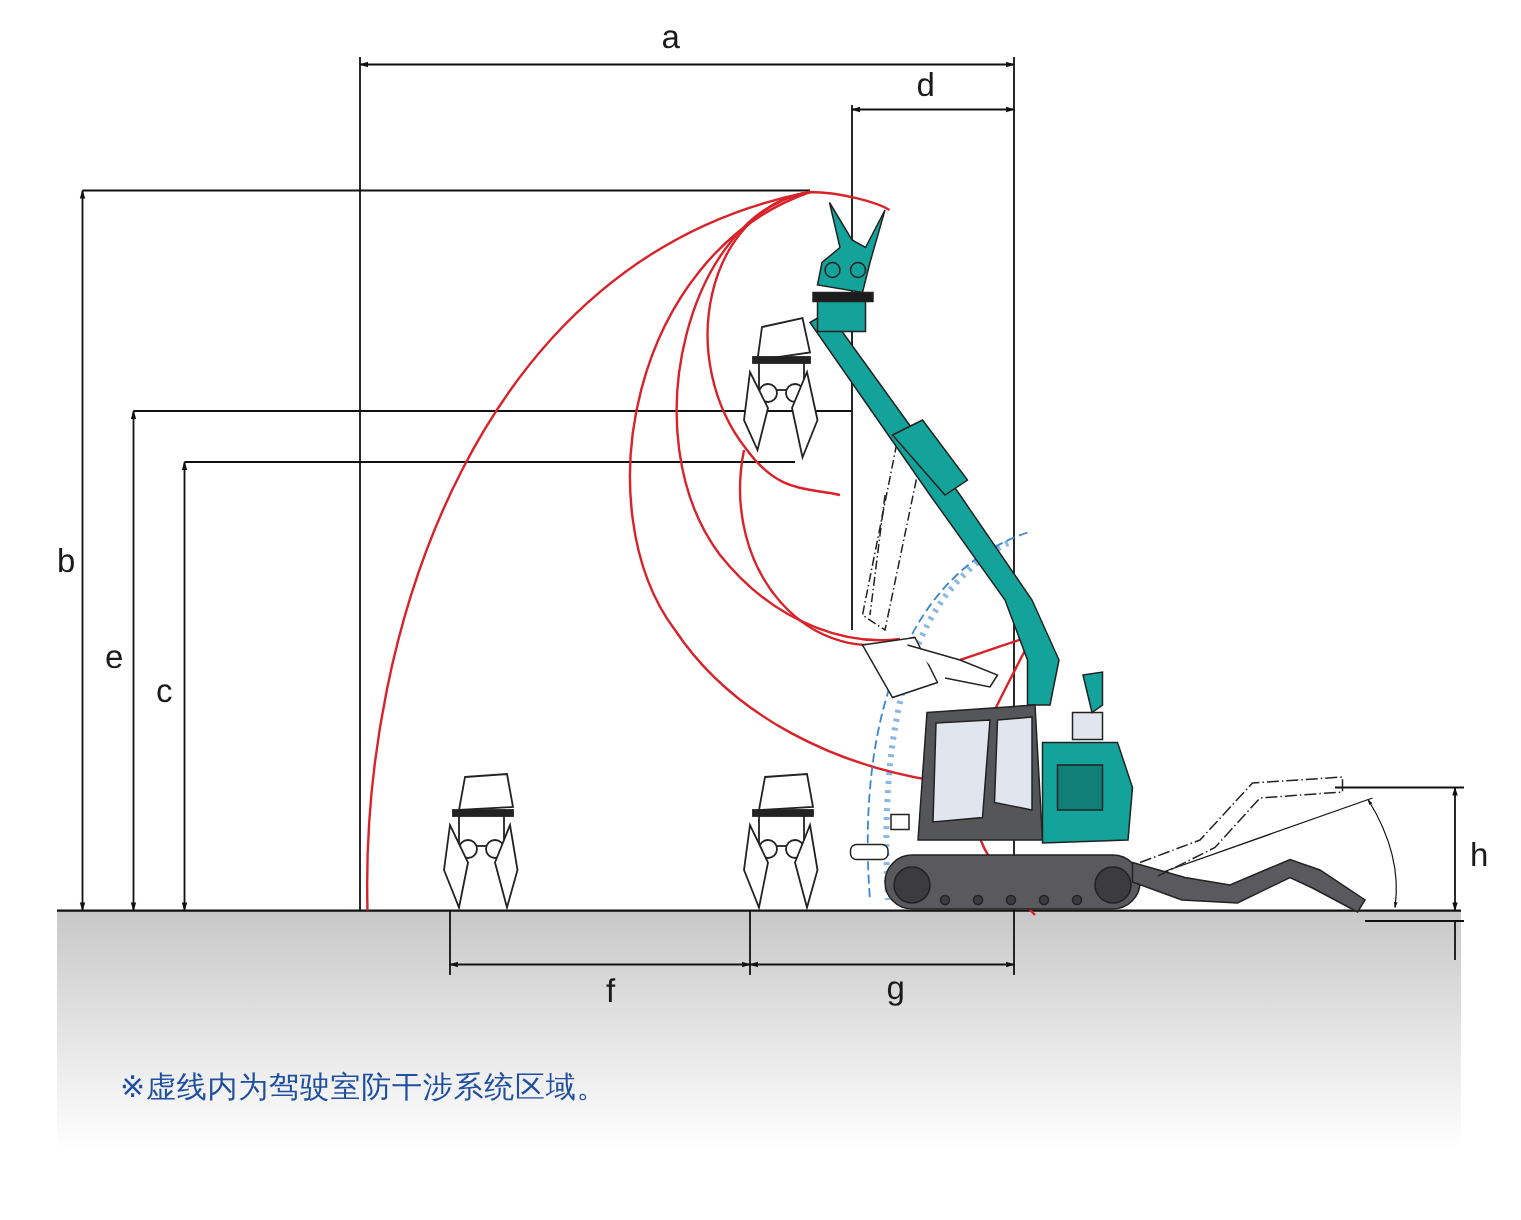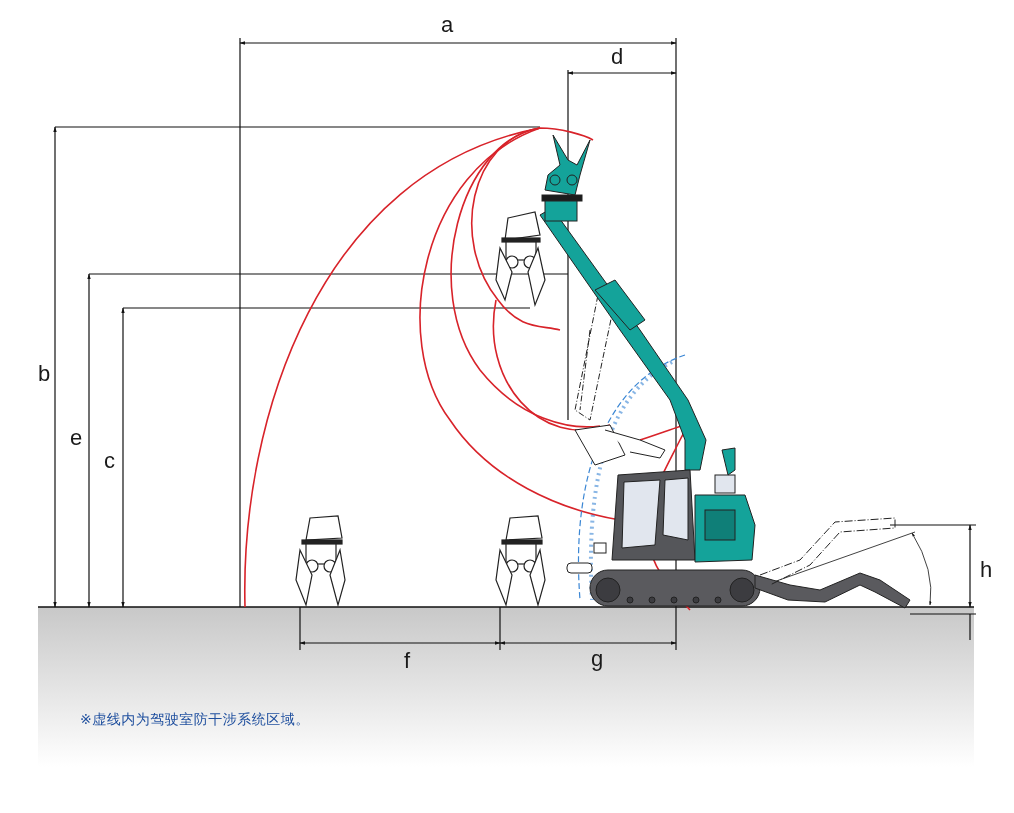--- a/index.html
+++ b/index.html
@@ -1,19 +1,19 @@
 <!DOCTYPE html>
 <html><head>
 <meta charset="utf-8">
 <style>
   html, body { margin: 0; padding: 0; background: #ffffff; }
   body { width: 1014px; height: 813px; position: relative; overflow: hidden; font-family: "Liberation Sans", sans-serif; }
   #diagram { position: absolute; left: 0; top: 0; width: 1014px; height: 813px; }
   .dim-label { position: absolute; font-family: "Liberation Sans", sans-serif; font-size: 22px; color: #1a1a1a; line-height: 1; }
-  .note { position: absolute; left: 80px; top: 711px; font-family: "DejaVu Sans", sans-serif; font-size: 14px; color: #1f4f9e; letter-spacing: 0.5px; }
+  .note { position: absolute; left: 80px; top: 711px; font-family: "DejaVu Sans", sans-serif; font-size: 20px; color: #1f4f9e; letter-spacing: 0.5px; }
 </style>
 </head>
 <body>
 
 <svg id="diagram" viewBox="0 0 1014 813" xmlns="http://www.w3.org/2000/svg">
   <defs>
     <linearGradient id="groundGrad" x1="0" y1="0" x2="0" y2="1">
       <stop offset="0" stop-color="#c8c8c8"></stop>
       <stop offset="0.85" stop-color="#f7f7f7"></stop>
       <stop offset="1" stop-color="#ffffff"></stop>

